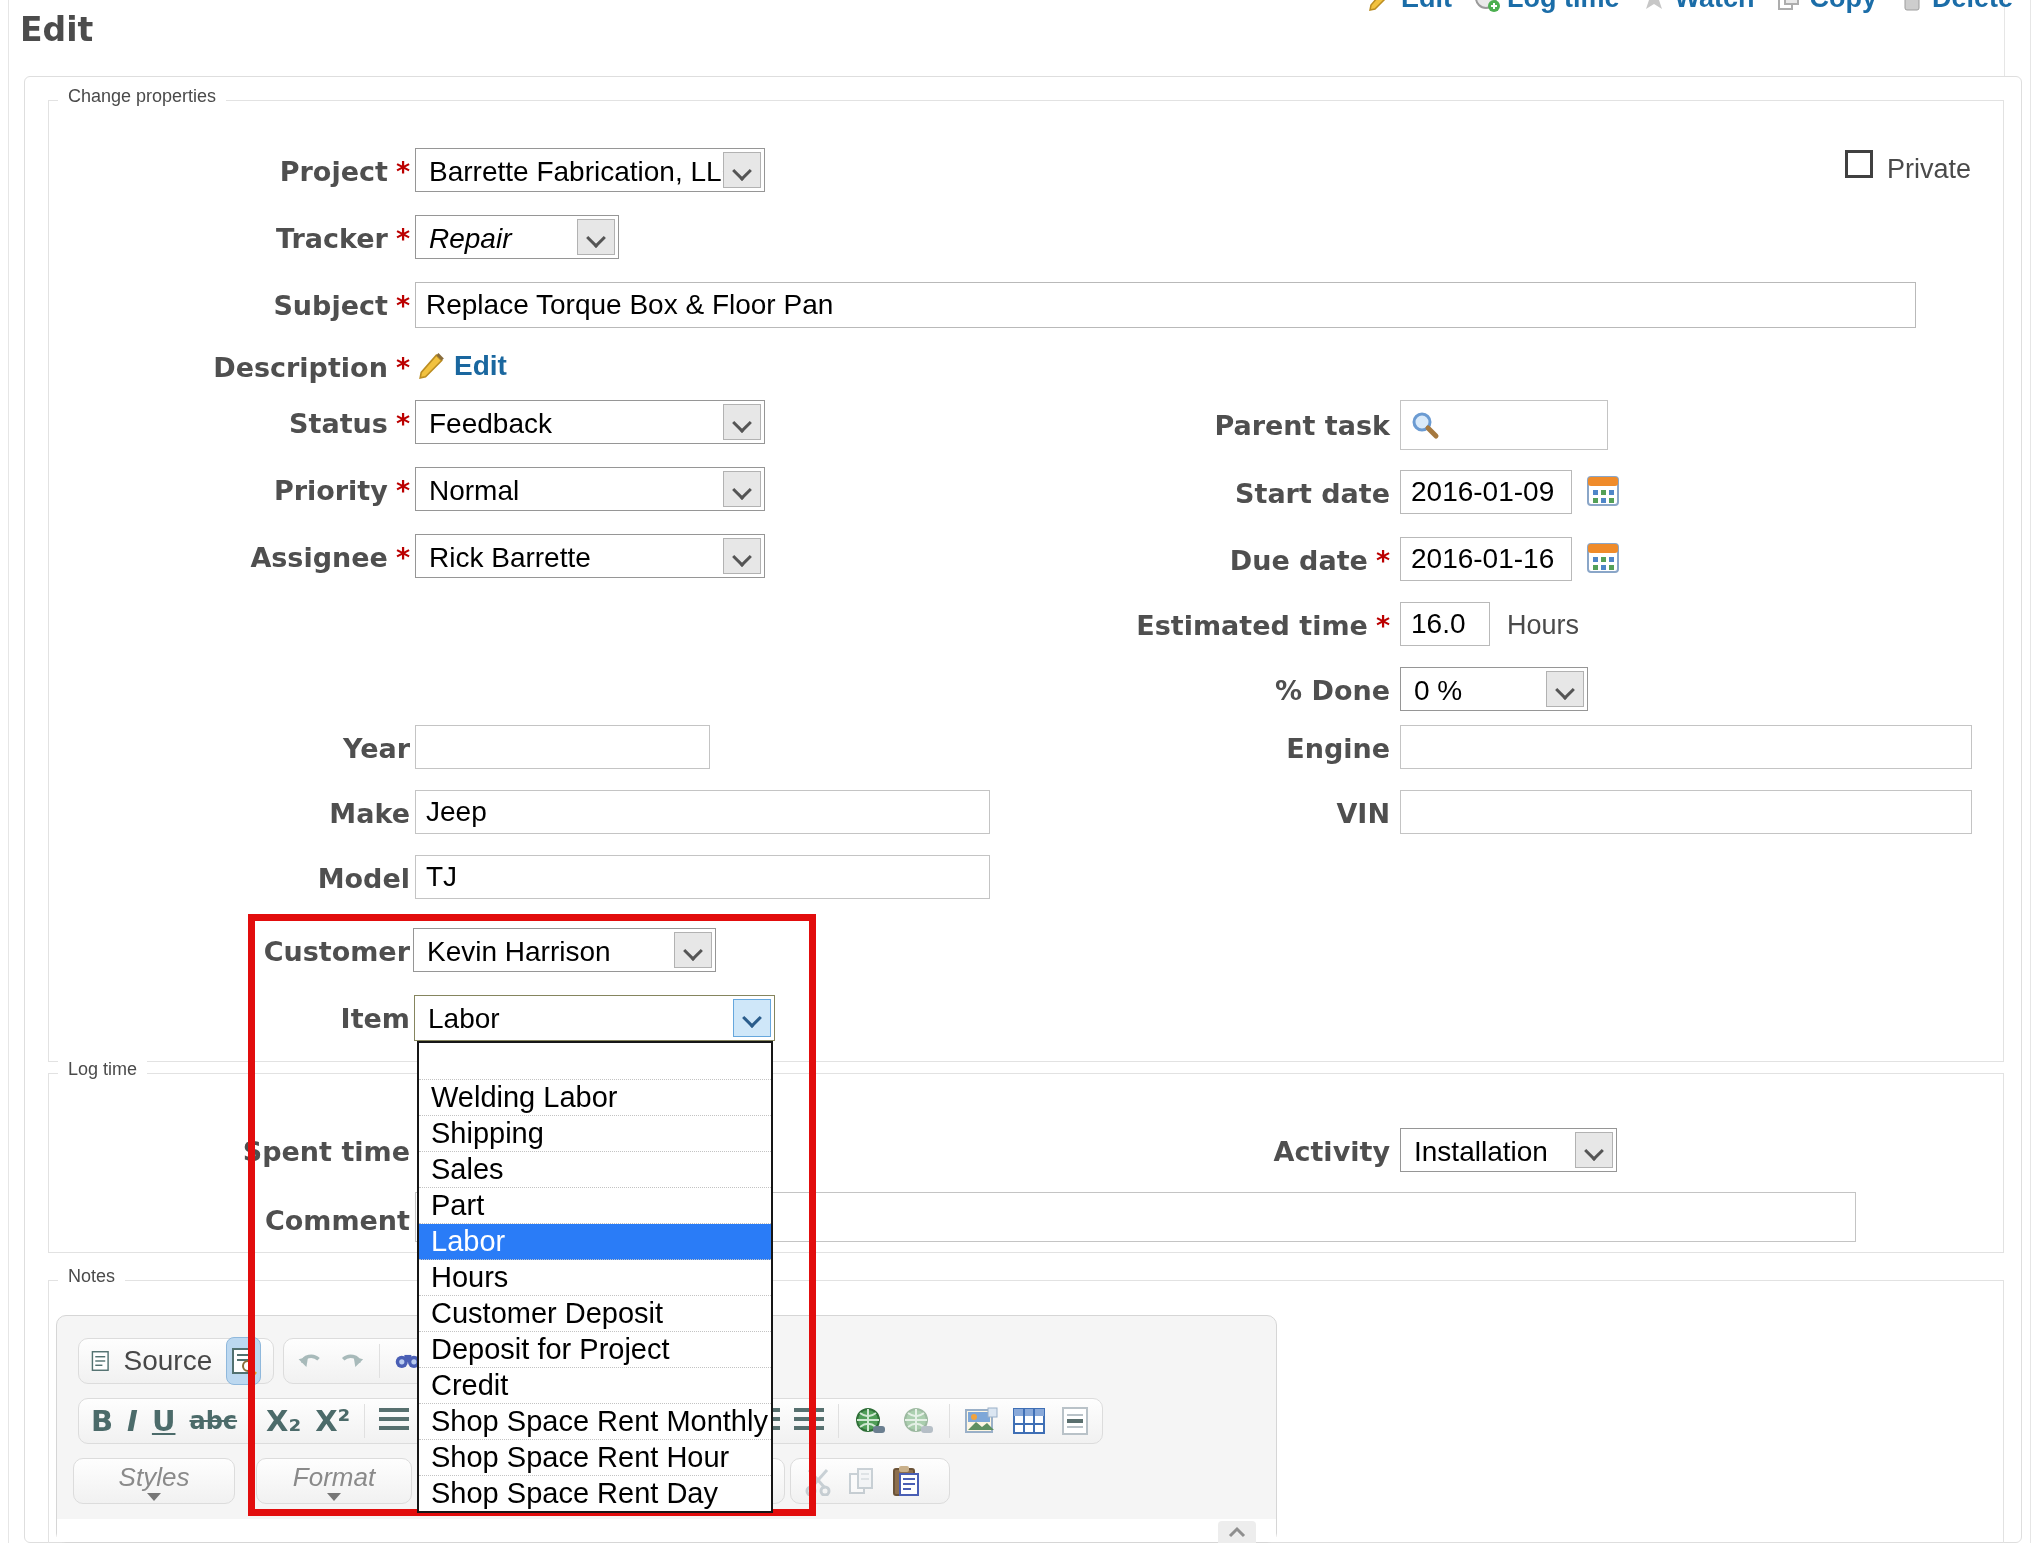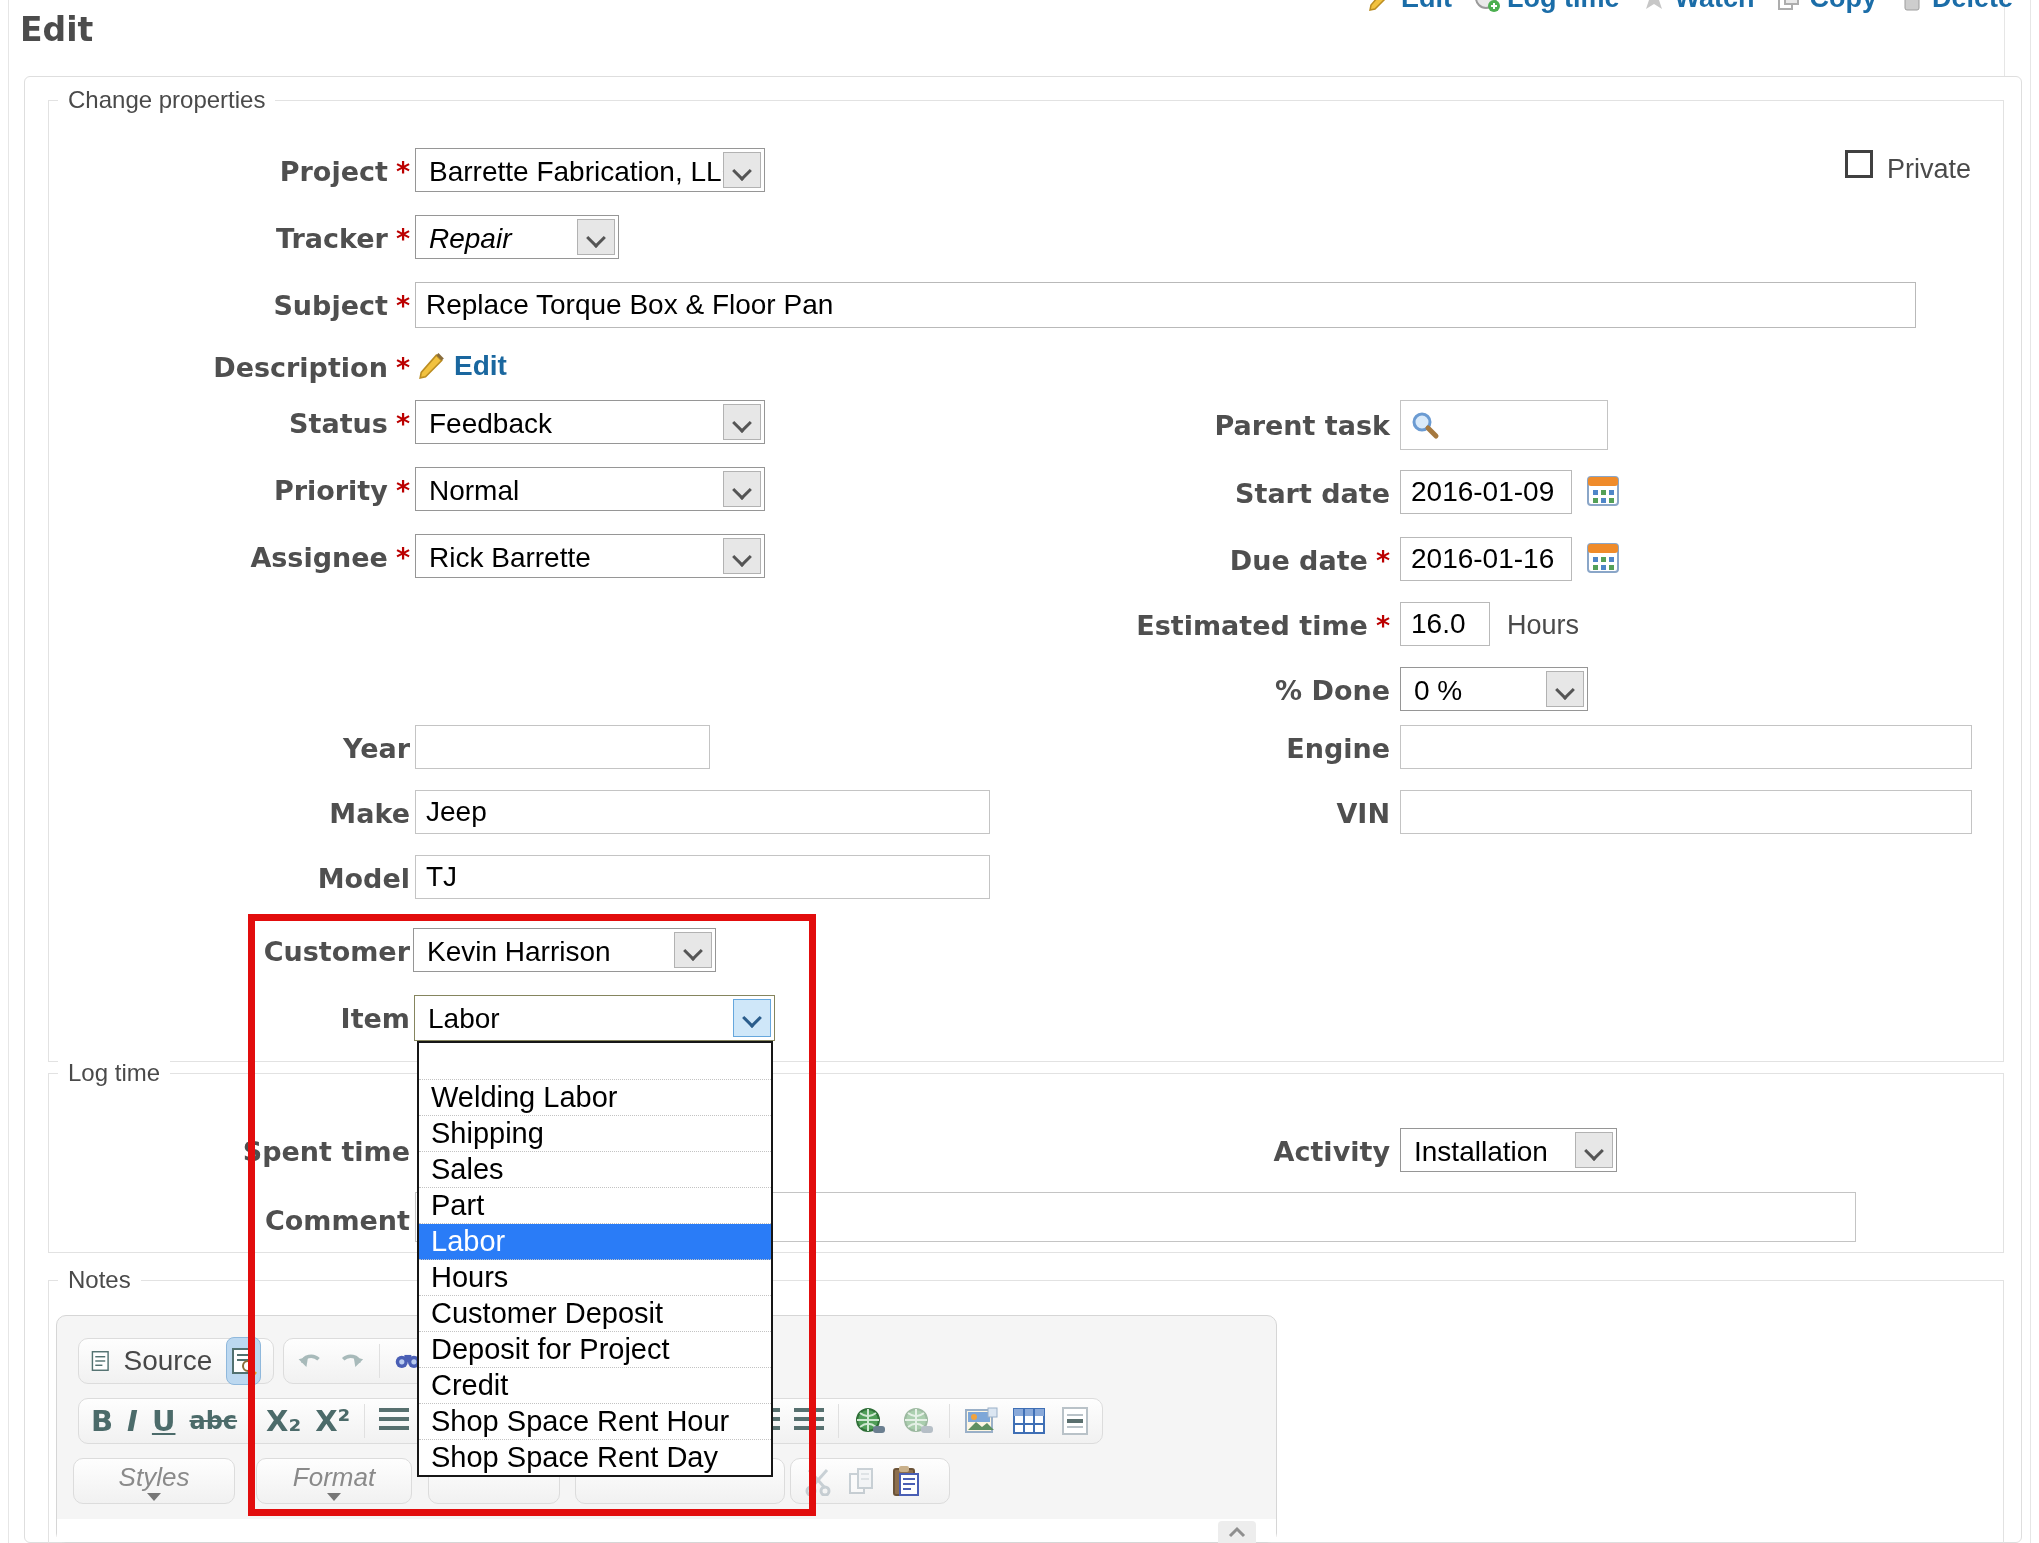--- a/index.html
+++ b/index.html
@@ -13,21 +13,21 @@
   .topact{display:flex;align-items:center;gap:7px;color:#1b6da8;font-weight:bold;
           font-size:27px;text-decoration:none;cursor:pointer;}
   .topact svg{display:block;}
   
   .h2{position:absolute;left:20px;top:10px;font-family:"DejaVu Sans",sans-serif;
       font-size:33px;font-weight:bold;color:#4c4c4c;}
   
   .box{position:absolute;left:24px;top:76px;width:1998px;height:1467px;
        background:#fff;border:1px solid #dedede;border-radius:6px;box-sizing:border-box;}
   fieldset.fs{position:absolute;border:1px solid #e2e2e2;margin:0;padding:0;box-sizing:border-box;background:transparent;}
-  .legend{position:absolute;background:#fff;padding:0 10px;font-size:24px;color:#4a4a4a;}
+  .legend{position:absolute;background:#fff;padding:0 10px;font-size:18px;color:#4a4a4a;}
   
   .lbl{position:absolute;width:392px;text-align:right;font-family:"DejaVu Sans",sans-serif;
        font-weight:bold;font-size:27px;color:#4f4f4f;white-space:nowrap;}
   .lblr{position:absolute;left:900px;width:490px;text-align:right;font-family:"DejaVu Sans",sans-serif;
        font-weight:bold;font-size:27px;color:#4f4f4f;white-space:nowrap;}
   .req{color:#bb0000;margin-left:8px;}
   
   .inp{position:absolute;height:44px;background:#fff;border:1px solid #b9b9b9;box-sizing:border-box;
        font-family:"Liberation Sans",sans-serif;font-size:28px;color:#000;padding:0 10px;outline:none;}
   .sel{position:absolute;height:44px;background:#fff;border:1px solid #969696;box-sizing:border-box;cursor:pointer;}
@@ -412,15 +412,16 @@
   <div class="opt blank"></div>
   <div class="opt">Welding Labor</div>
   <div class="opt">Shipping</div>
   <div class="opt">Sales</div>
   <div class="opt">Part</div>
   <div class="opt selected">Labor</div>
   <div class="opt">Hours</div>
   <div class="opt">Customer Deposit</div>
   <div class="opt">Deposit for Project</div>
   <div class="opt">Credit</div>
+  <div class="opt">Shop Space Rent Monthly</div>
   <div class="opt">Shop Space Rent Hour</div>
   <div class="opt last">Shop Space Rent Day</div>
 </div>
 
 </body></html>

